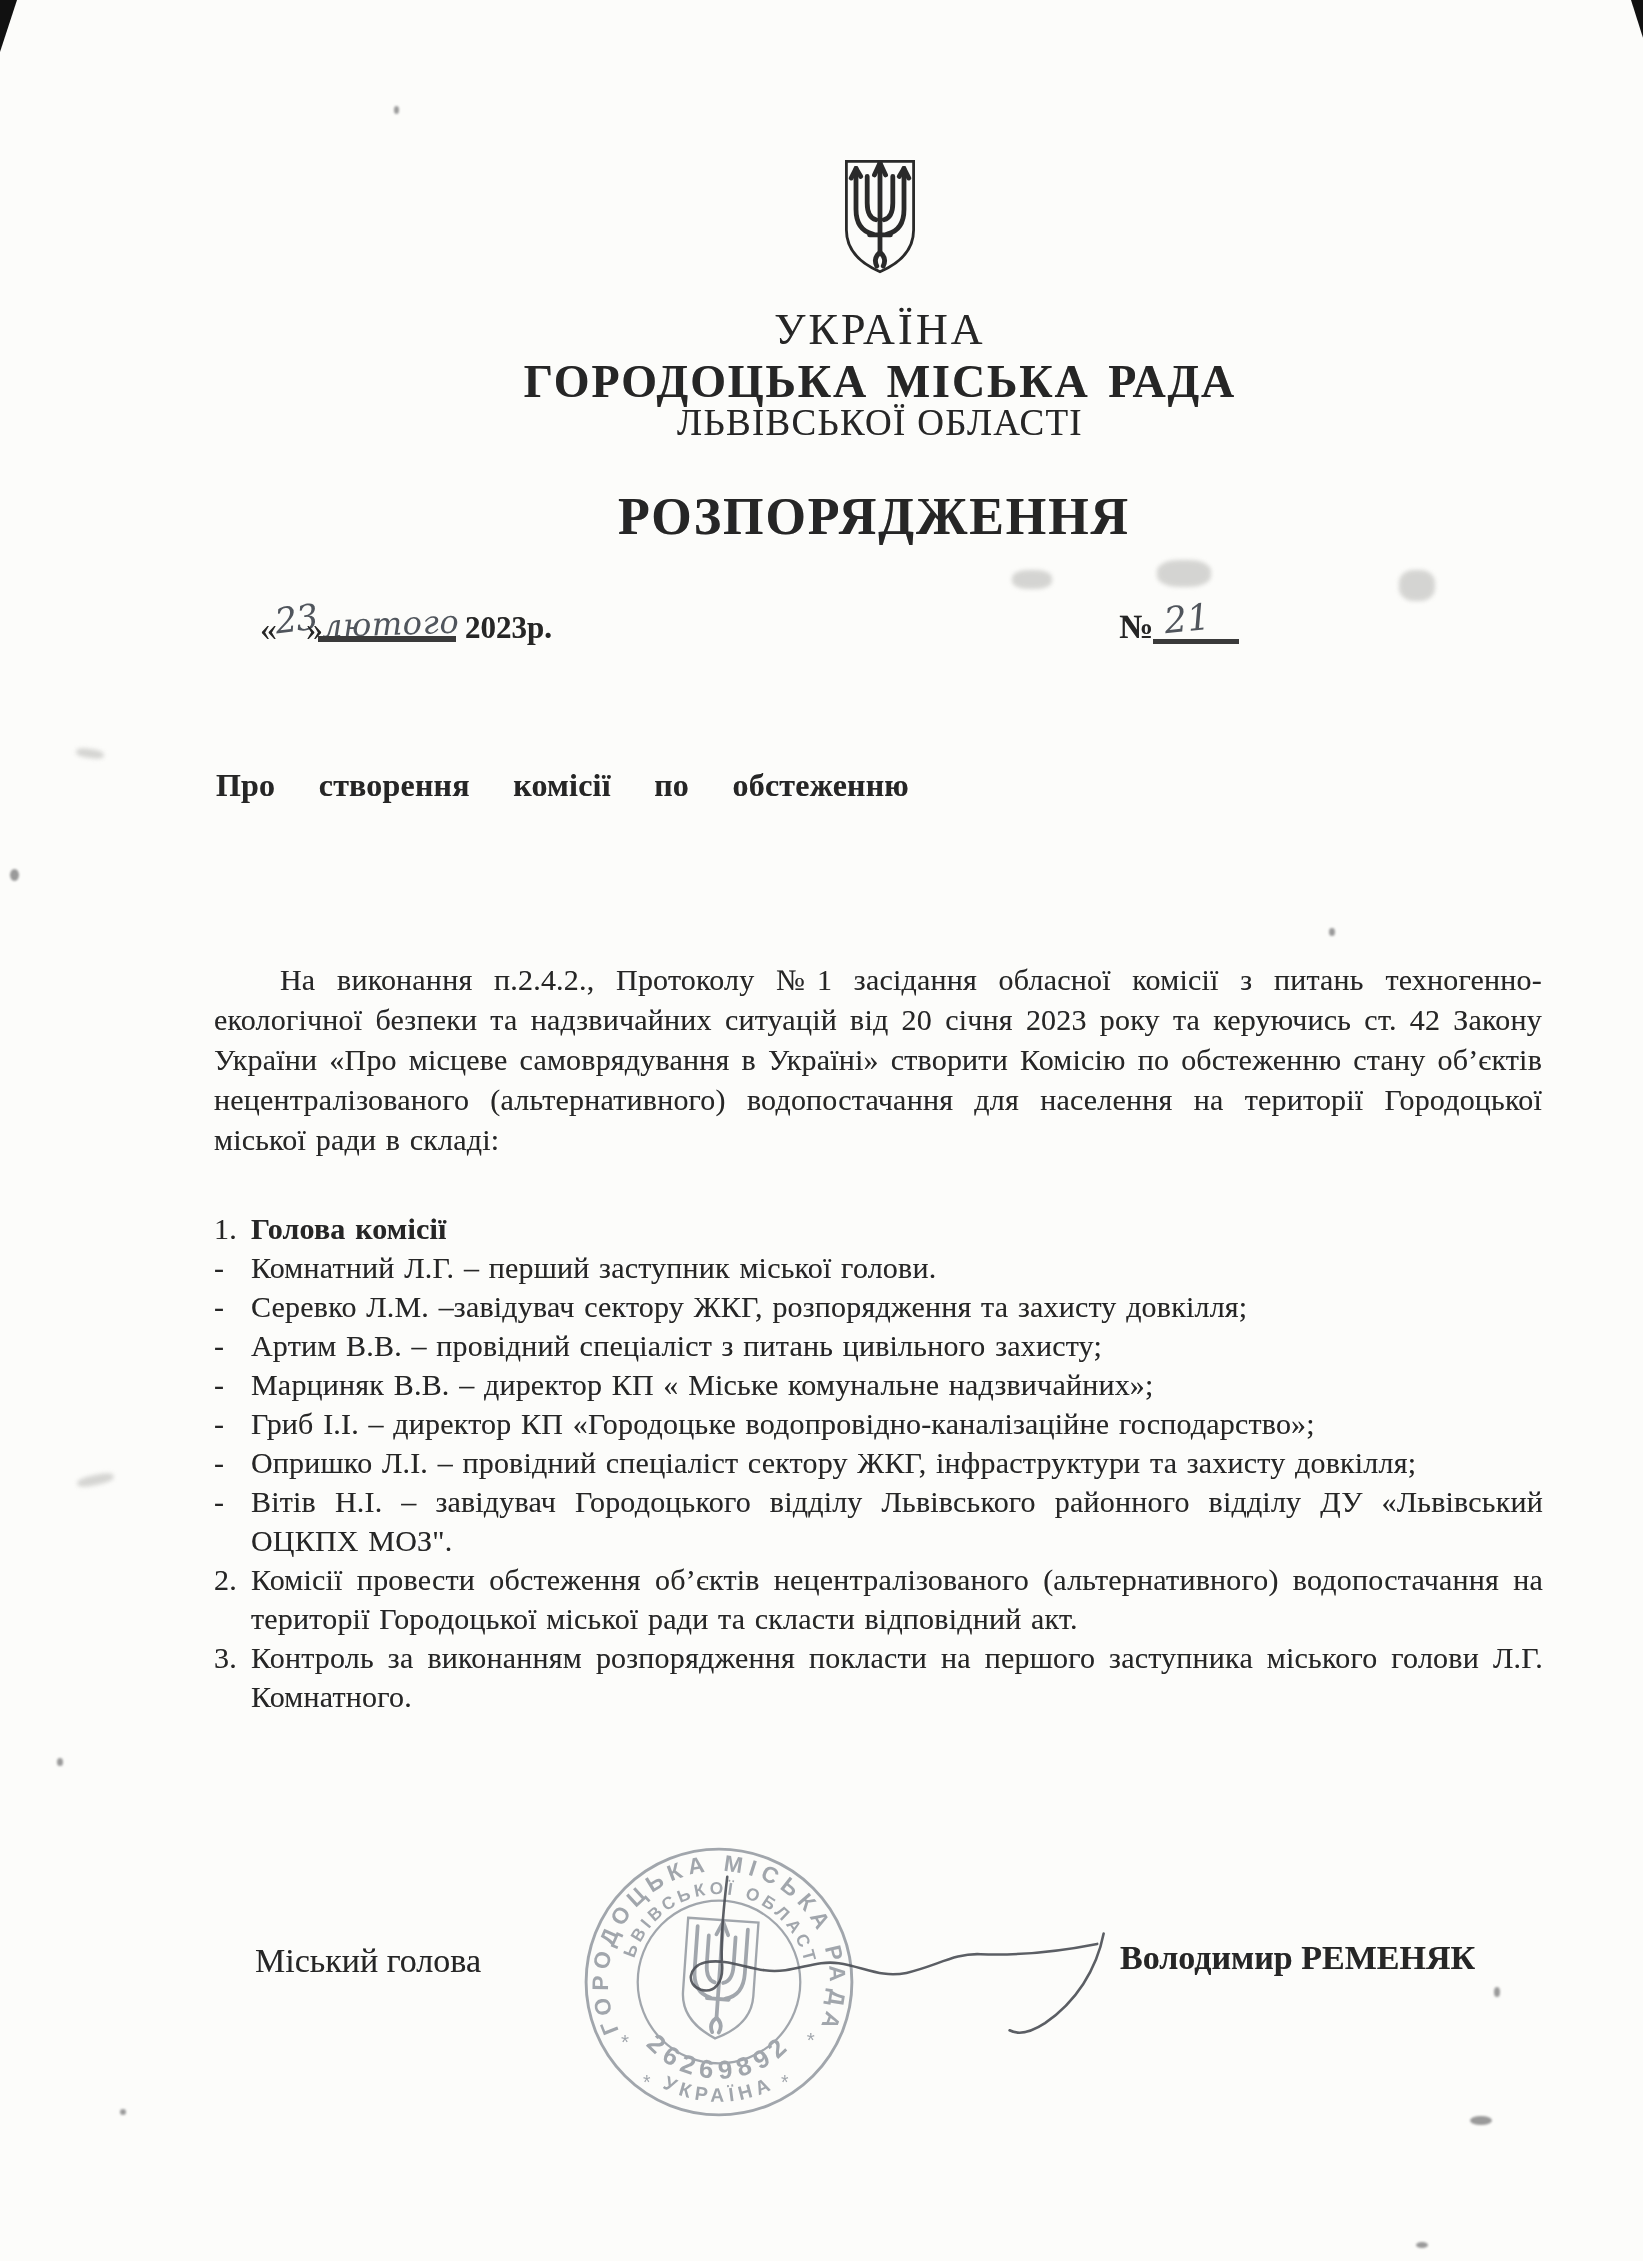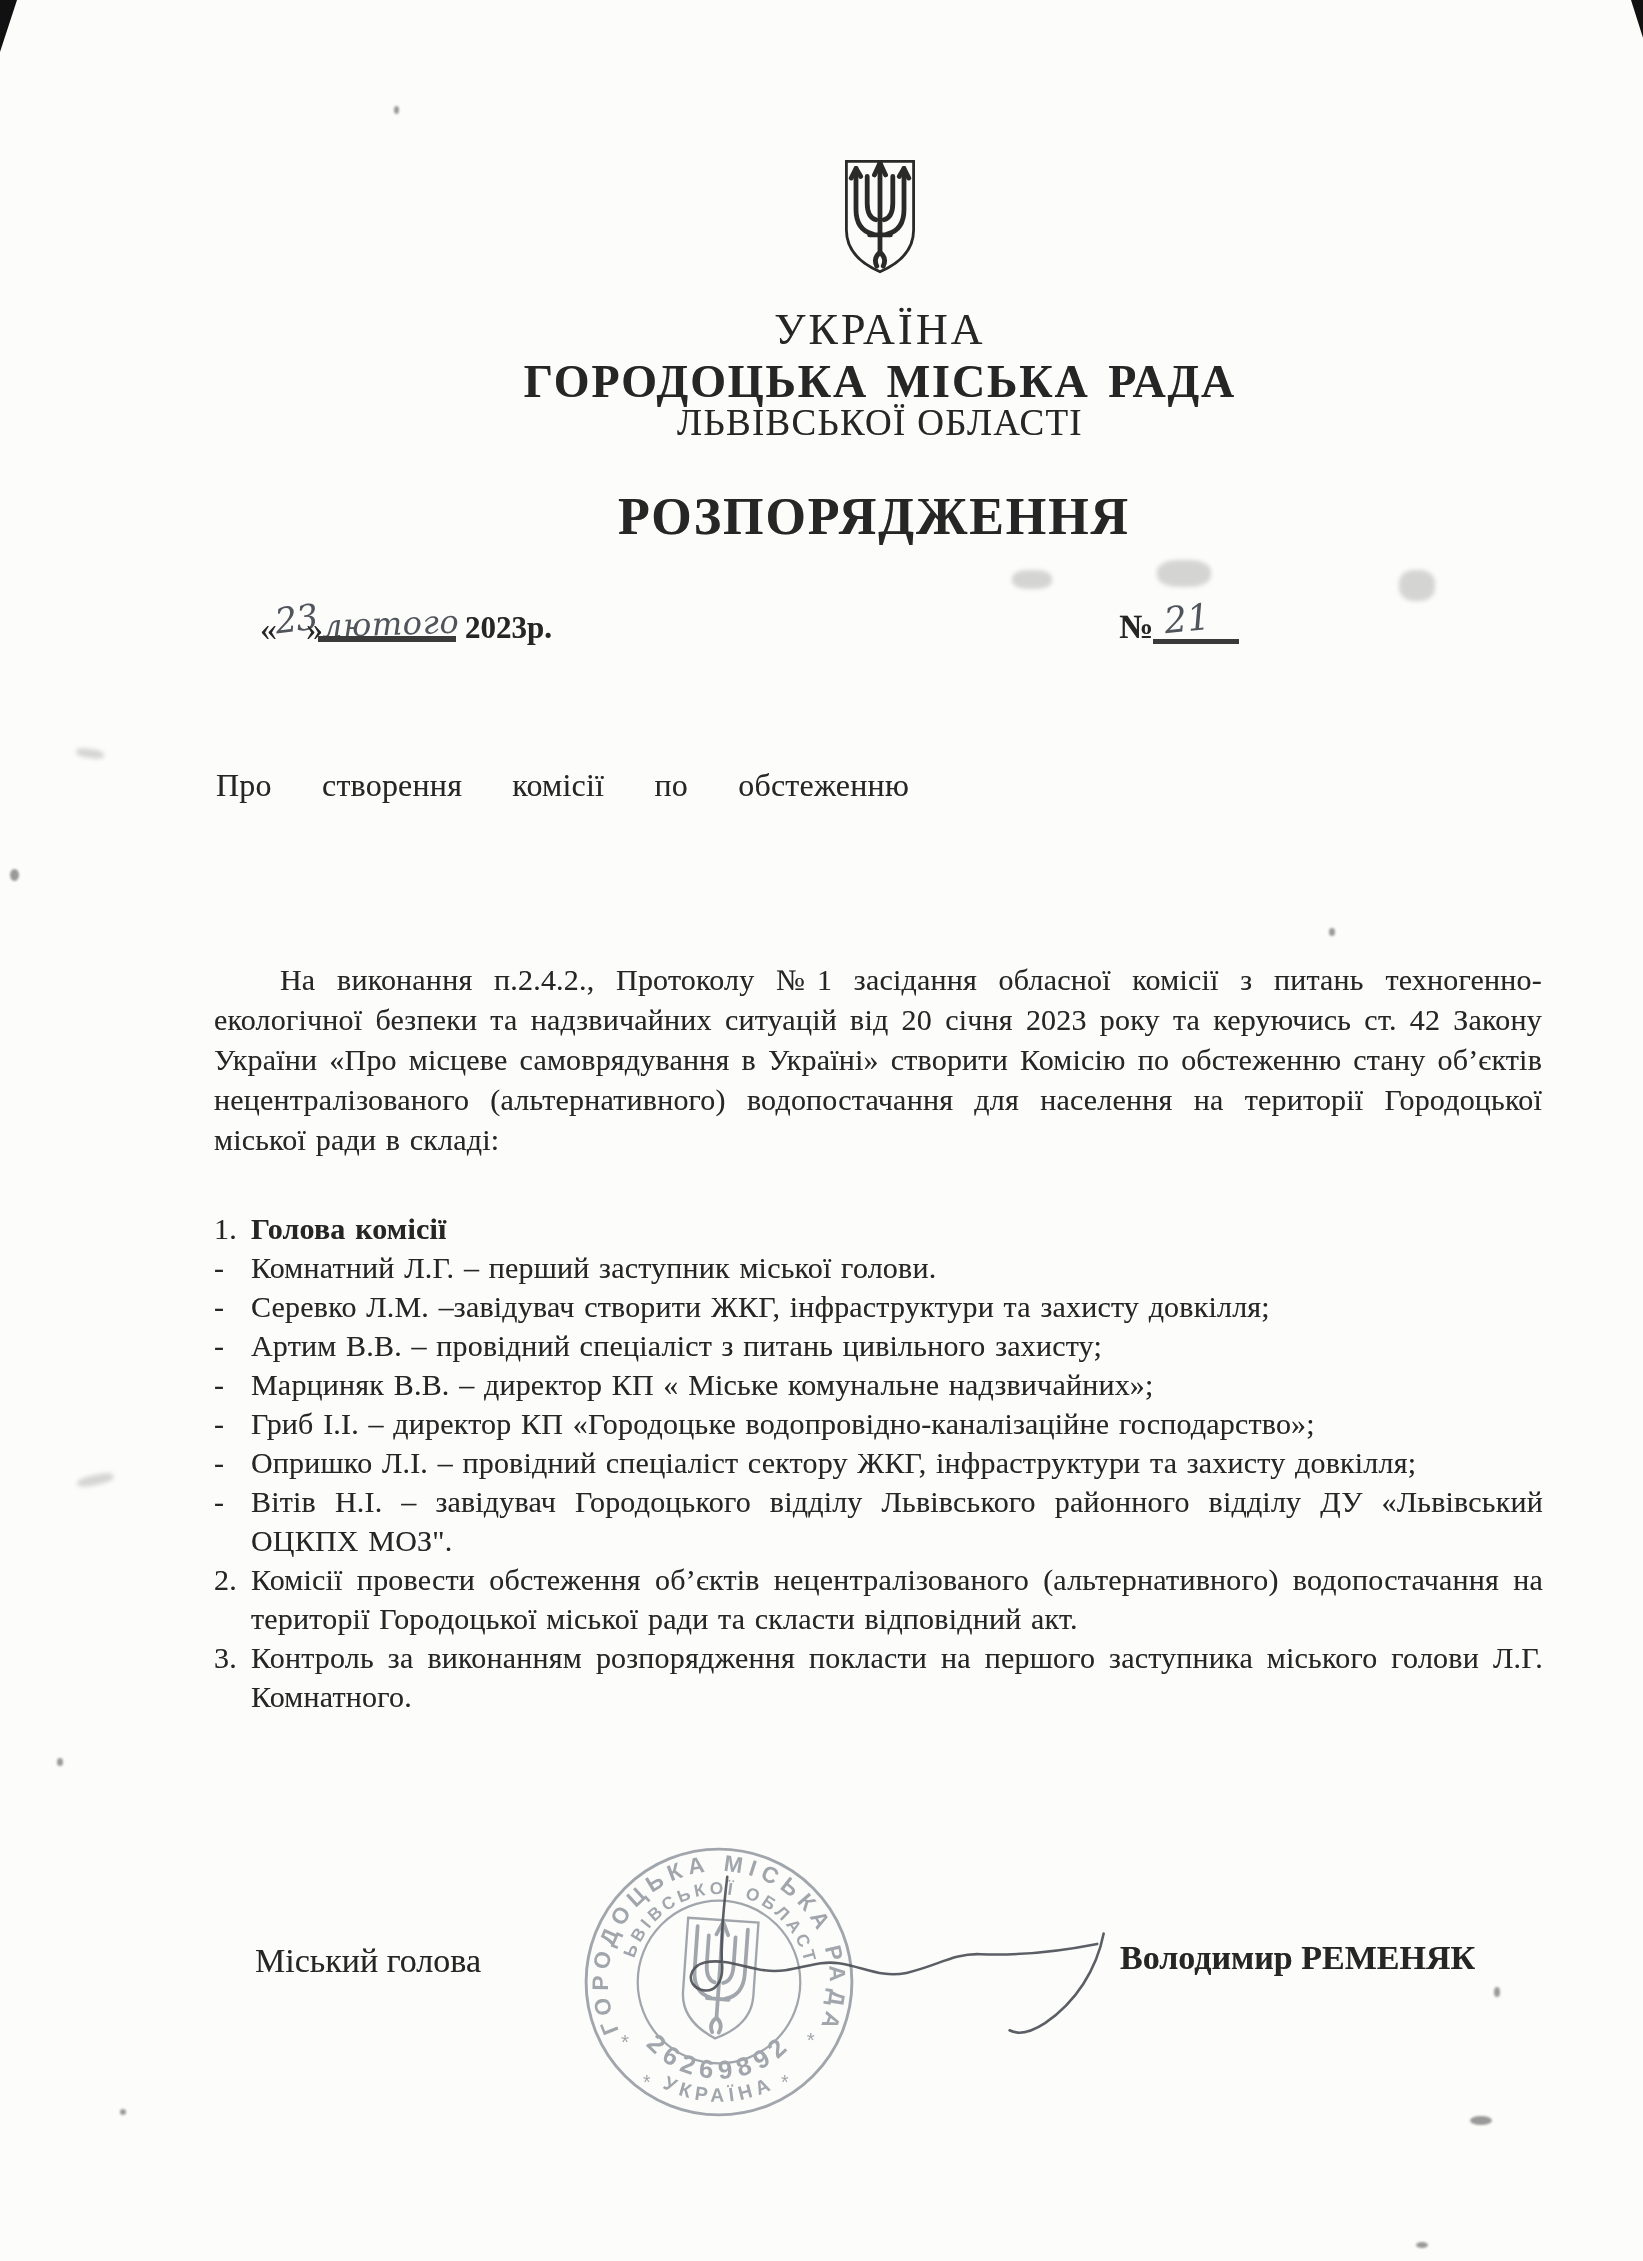--- a/index.html
+++ b/index.html
@@ -24,21 +24,21 @@
   .dl-close{left:306px;}
   .hand{font-family:"DejaVu Serif", serif;font-style:italic;color:var(--hand,#555a60);}
   .dl-day{left:275px;top:599px;font-size:35px;transform:rotate(-7deg);letter-spacing:-1.3px;}
   .dl-month{left:322px;top:605px;width:132px;text-align:center;font-size:32px;transform:rotate(-2deg);letter-spacing:0.6px;}
   .dl-month-line{left:318px;top:636px;width:138px;height:5.8px;background:#3a3a3a;}
   .dl-year{left:465px;top:610px;font-size:31px;font-weight:bold;}
   .dl-no{left:1119px;top:608px;font-size:34px;font-weight:bold;}
   .dl-no-line{left:1153px;top:639px;width:86px;height:5.2px;background:#3a3a3a;}
   .dl-number{left:1164px;top:598px;font-size:36px;transform:rotate(-6deg);}
 
-  .subject{left:216px;top:764px;width:693px;font-size:32px;font-weight:normal;
+  .subject{left:216px;top:764px;width:693px;font-size:32px;font-weight:bold;
            line-height:43px;letter-spacing:0.2px;word-spacing:1.3px;}
   .subject .j{text-align:justify;text-align-last:justify;}
 
   .paragraph{left:214px;top:960px;width:1328px;font-size:30px;line-height:40px;
              text-align:justify;text-indent:66px;letter-spacing:0.2px;word-spacing:1.9px;}
 
   .list{left:214px;top:1209px;width:1329px;font-size:30px;line-height:39px;
         letter-spacing:0.2px;word-spacing:1.9px;}
   .li{display:flex;}
   .li .m{width:37px;flex:none;}
@@ -122,21 +122,21 @@
   <div class="li b">
       <span class="m">1.</span>
       <span class="t">Голова комісії</span>
     </div>
   <div class="li">
       <span class="m">-</span>
       <span class="t">Комнатний Л.Г. – перший заступник міської голови.</span>
     </div>
   <div class="li">
       <span class="m">-</span>
-      <span class="t">Серевко Л.М. –завідувач створити ЖКГ, інфраструктури та захисту  довкілля;</span>
+      <span class="t">Серевко Л.М. –завідувач сектору ЖКГ, розпорядження та захисту  довкілля;</span>
     </div>
   <div class="li">
       <span class="m">-</span>
       <span class="t">Артим В.В. – провідний спеціаліст з питань цивільного захисту;</span>
     </div>
   <div class="li">
       <span class="m">-</span>
       <span class="t">Марциняк В.В. – директор КП « Міське комунальне надзвичайних»;</span>
     </div>
   <div class="li">

